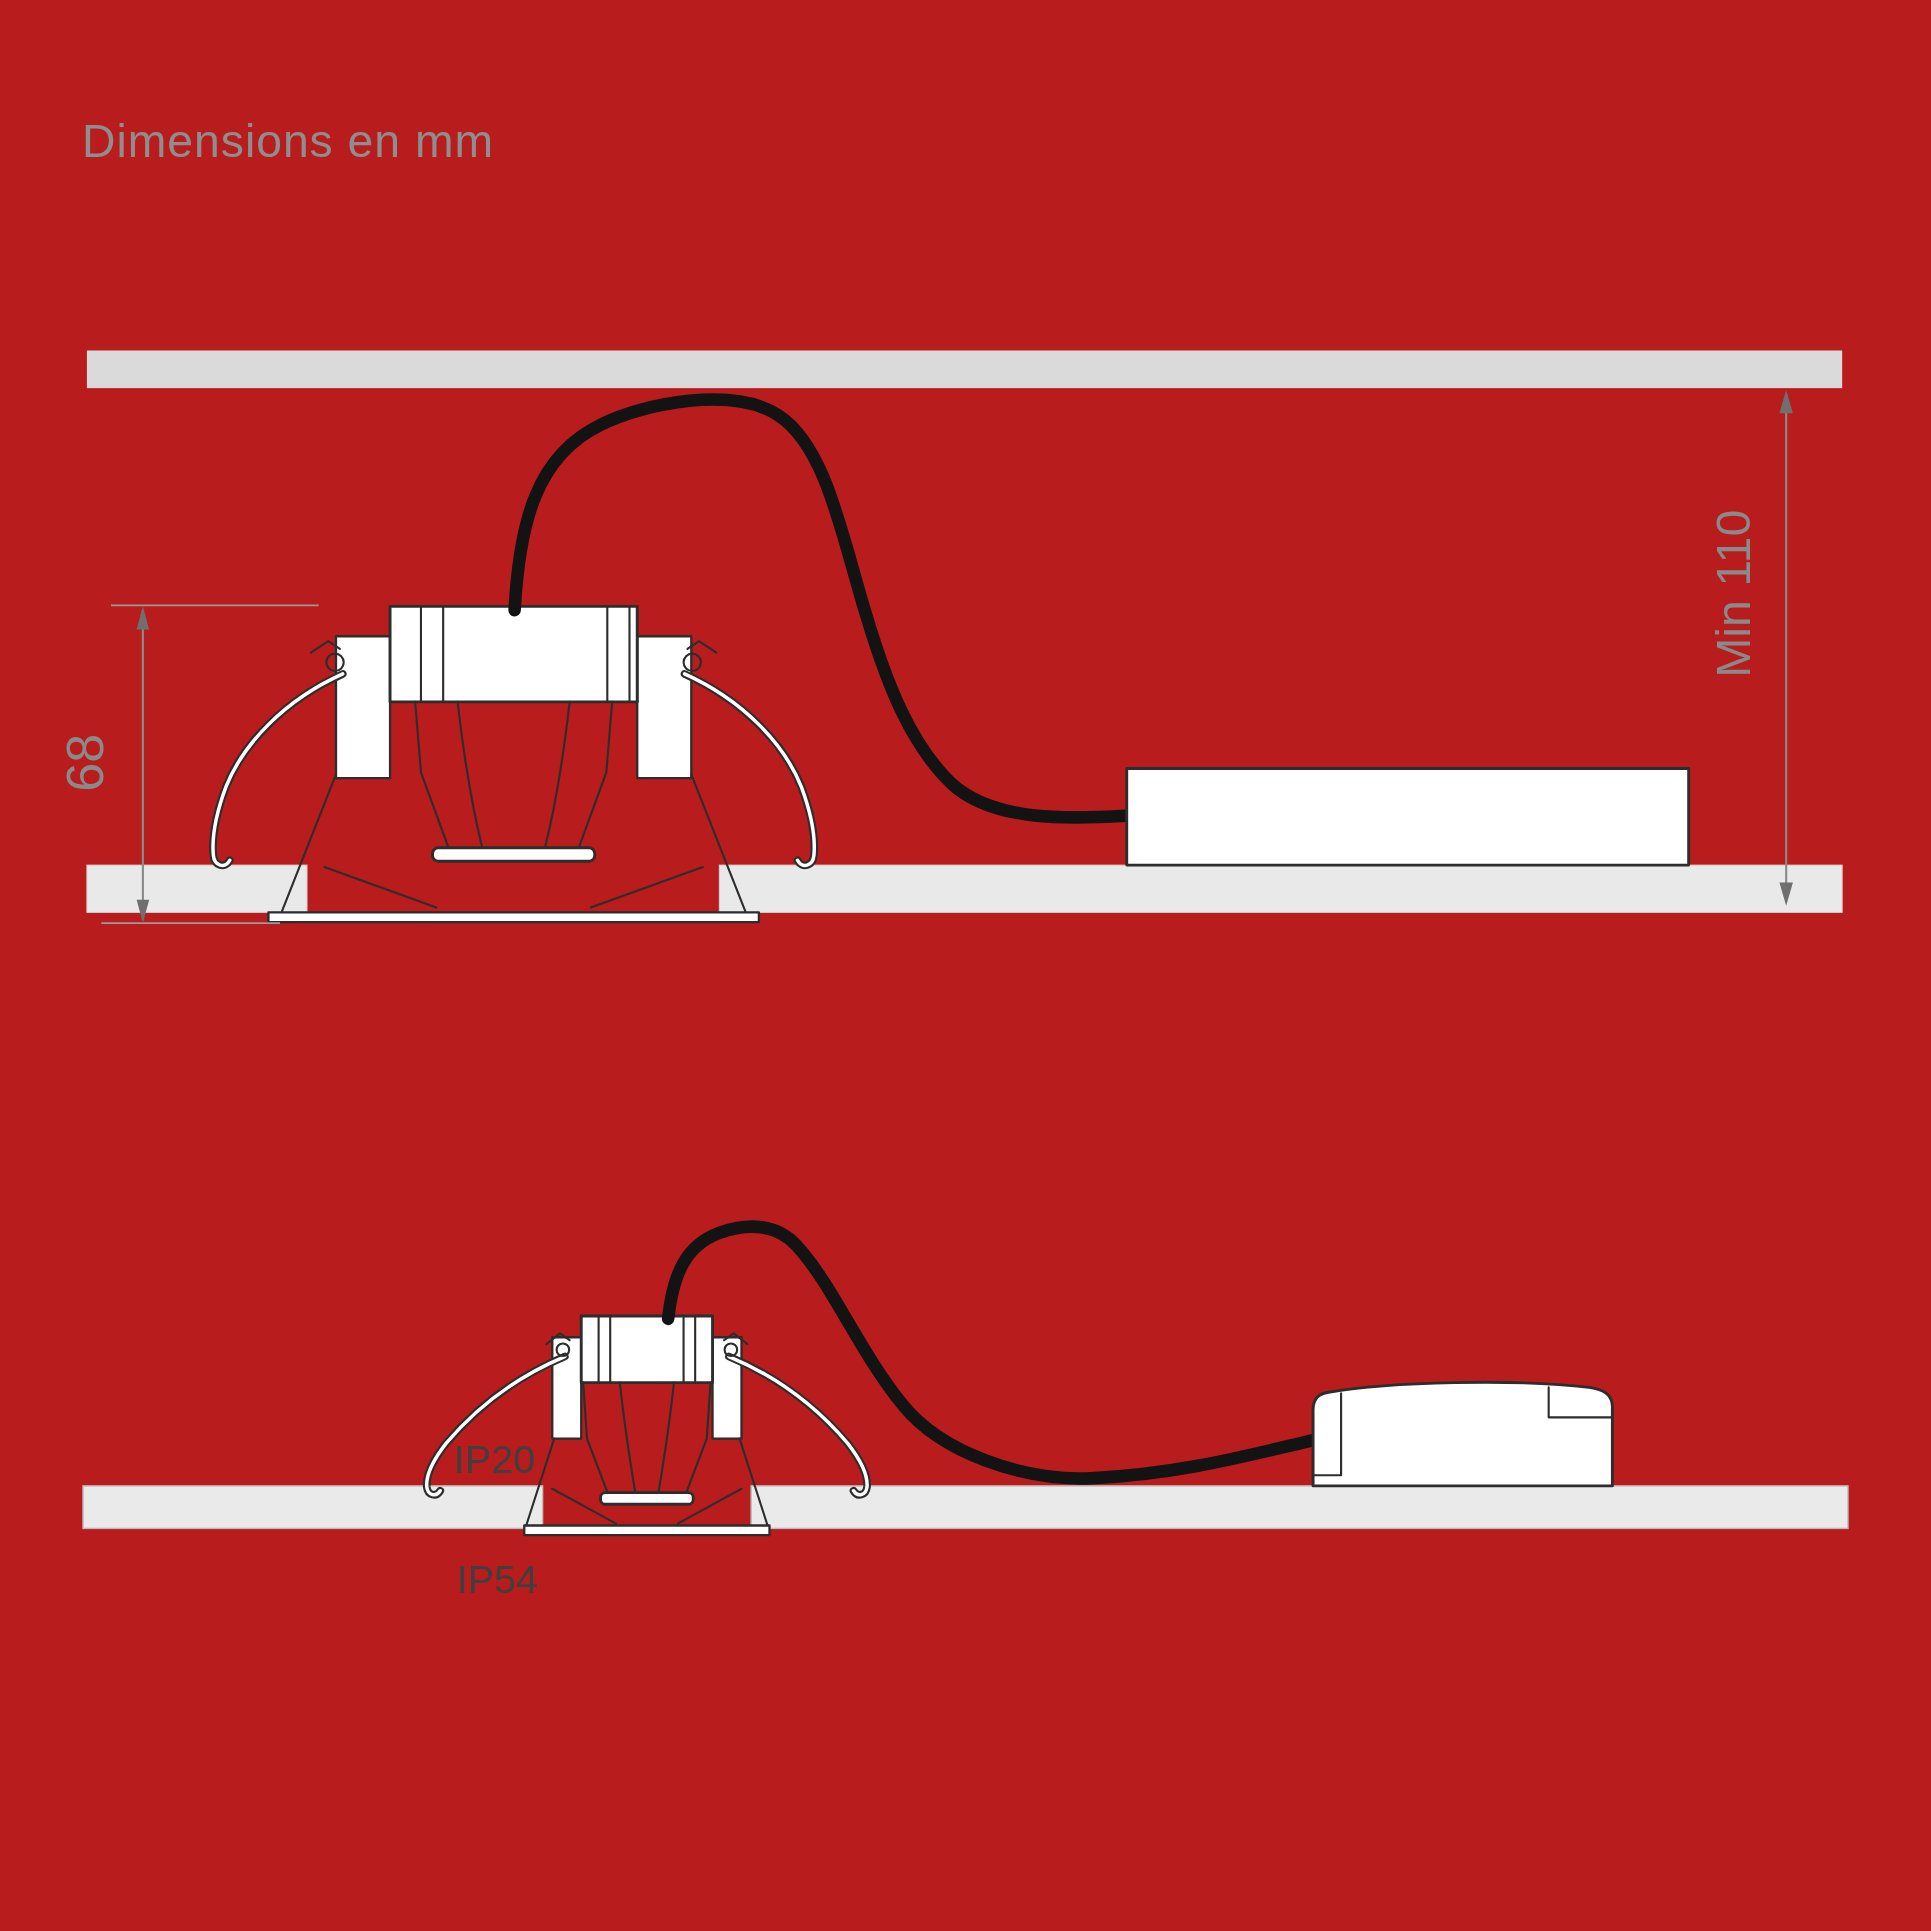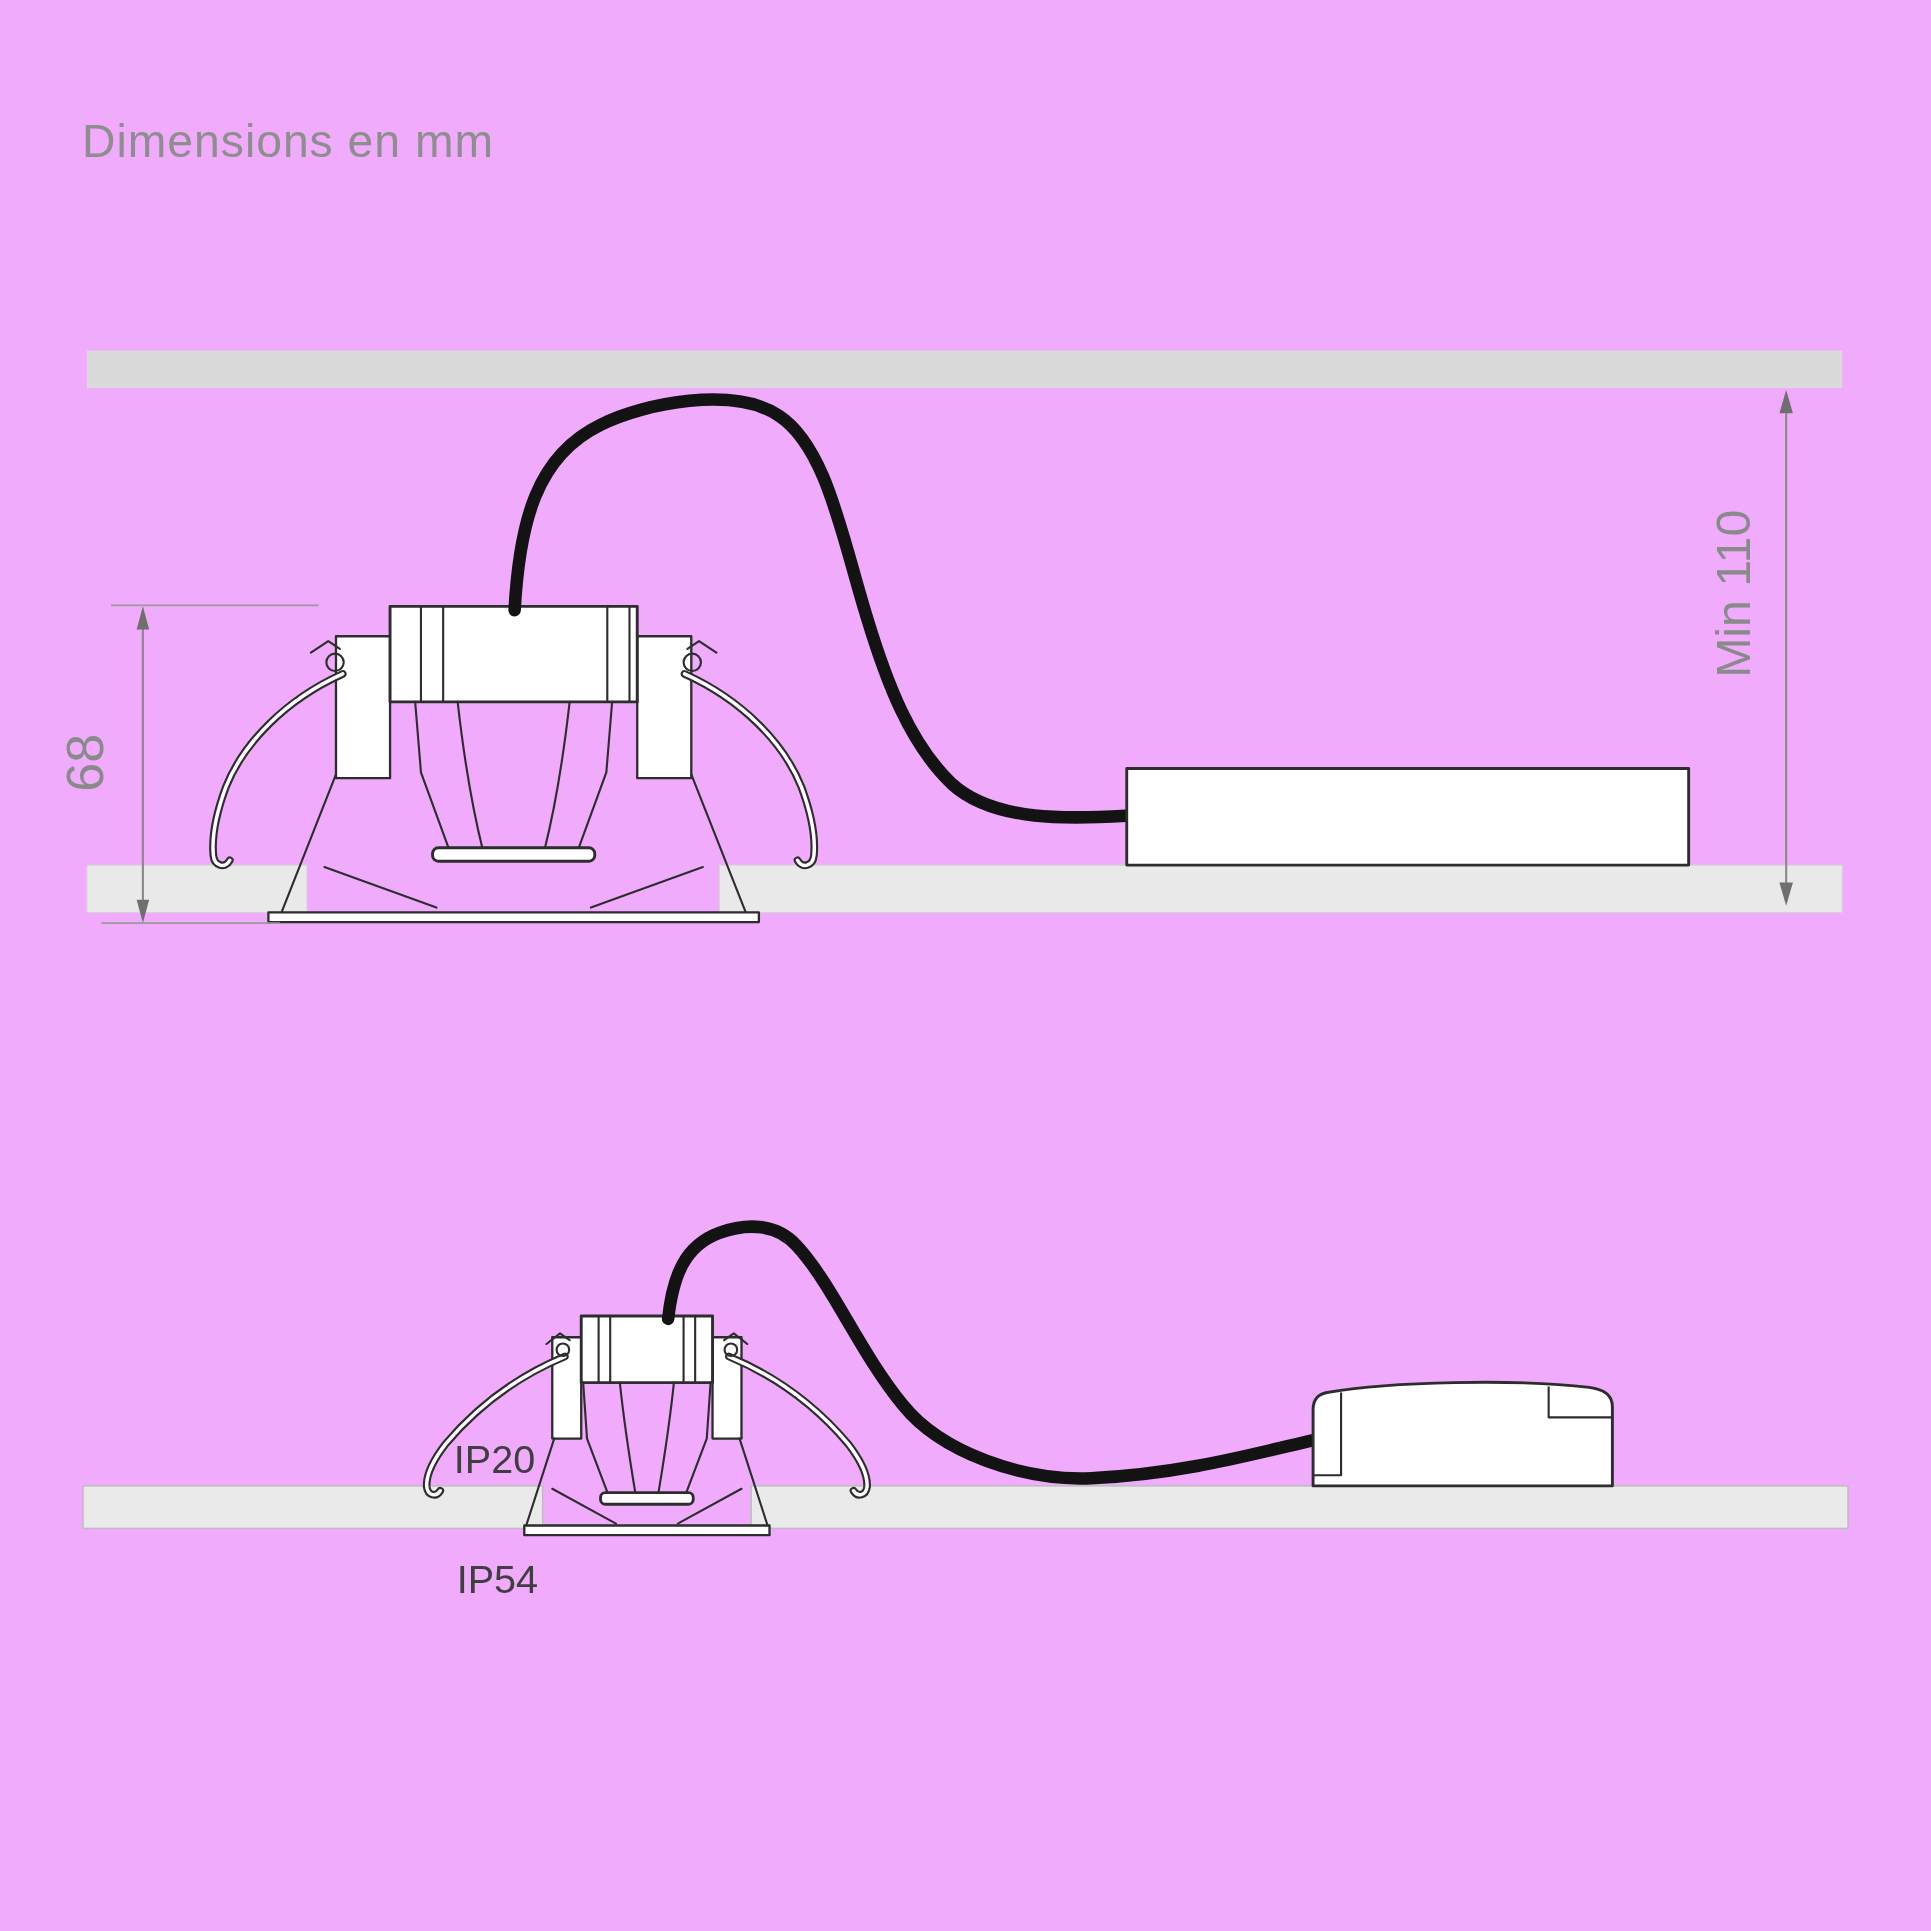--- a/index.html
+++ b/index.html
@@ -5,21 +5,21 @@
   html, body {
     margin: 0;
     padding: 0;
     background: #ffffff;
     font-family: "Liberation Sans", sans-serif;
   }
   .stage {
     position: relative;
     width: 1931px;
     height: 1931px;
-    background: #f0abfc;
+    background: #b91c1c;
     overflow: hidden;
   }
   svg { display: block; }
   text {
     font-family: "Liberation Sans", sans-serif;
   }
   .title-text   { font-size: 48px; fill: #8e8e8e; letter-spacing: 1px; }
   .dim-text     { font-size: 54px; fill: #8a8a8a; }
   .dim-text-sm  { font-size: 50px; fill: #8a8a8a; }
   .ip-text      { font-size: 41px; fill: #3f3f3f; }

